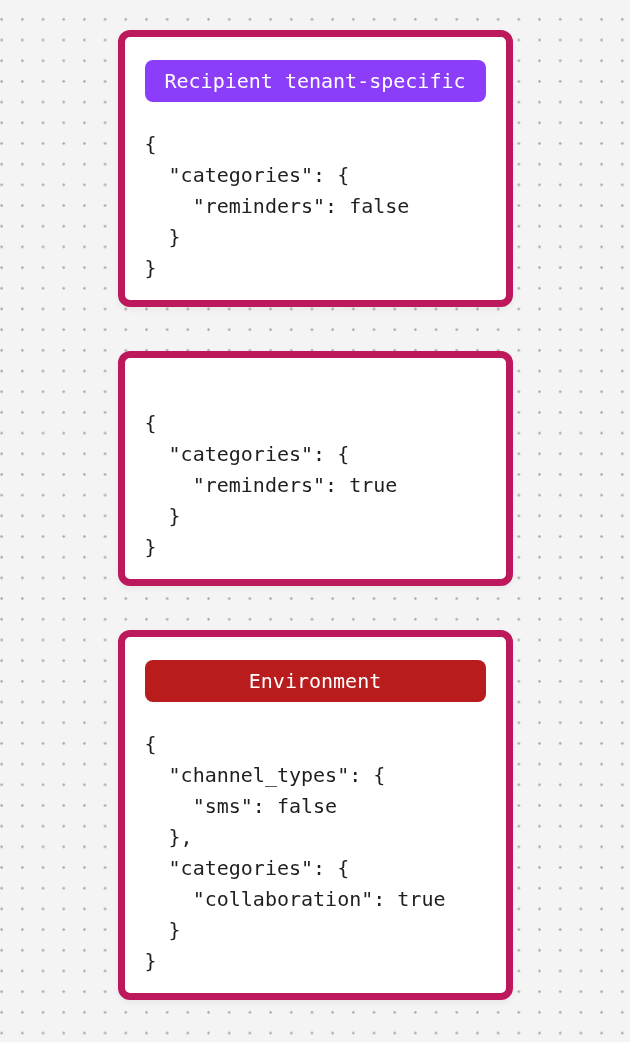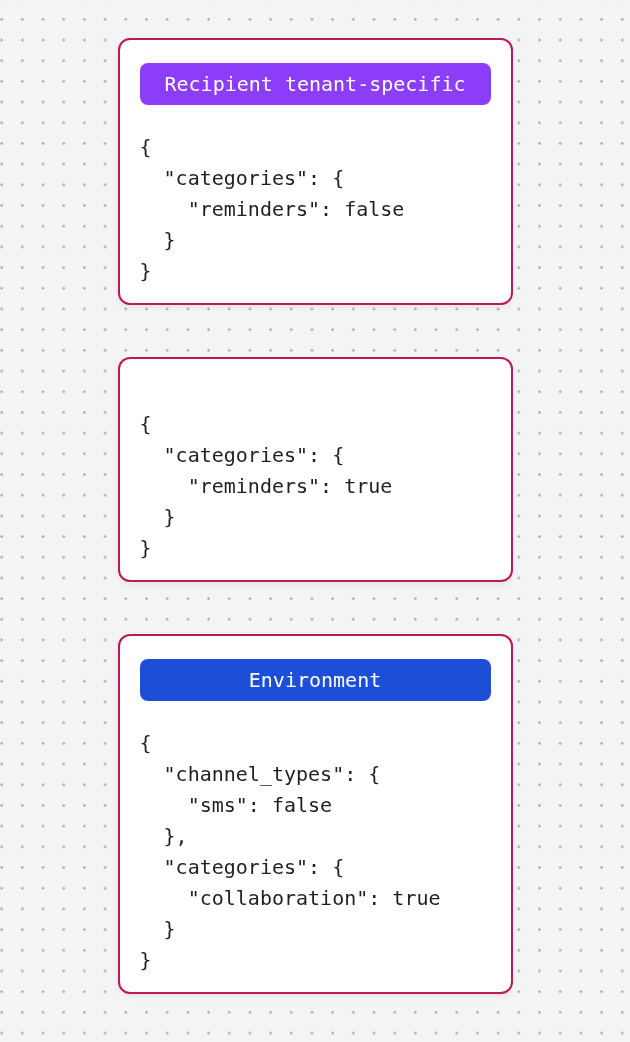--- a/index.html
+++ b/index.html
@@ -24,26 +24,25 @@
     display: flex;
     flex-direction: column;
     align-items: center;
     gap: 44px;
     padding-top: 30px;
   }
 
   .card {
     width: 395px;
     background: #ffffff;
-    border: 2px solid #be185d;
+    border: 7px solid #be185d;
     border-radius: 12px;
     padding: 23px 20px 16px 20px;
     box-shadow: 0 3px 6px rgba(0,0,0,0.05);
     flex-shrink: 0;
-    margin-top: 8px;
   }
 
   .badge {
     height: 42px;
     border-radius: 8px;
     display: flex;
     align-items: center;
     justify-content: center;
     color: #ffffff;
     font-size: 20px;
@@ -76,21 +75,21 @@
 
   <section class="card">
     <pre class="code">{
   "categories": {
     "reminders": true
   }
 }</pre>
   </section>
 
   <section class="card">
-    <div class="badge" style="background: #1d4ed8;">Environment</div>
+    <div class="badge" style="background: #b91c1c;">Environment</div>
     <pre class="code">{
   "channel_types": {
     "sms": false
   },
   "categories": {
     "collaboration": true
   }
 }</pre>
   </section>
 

